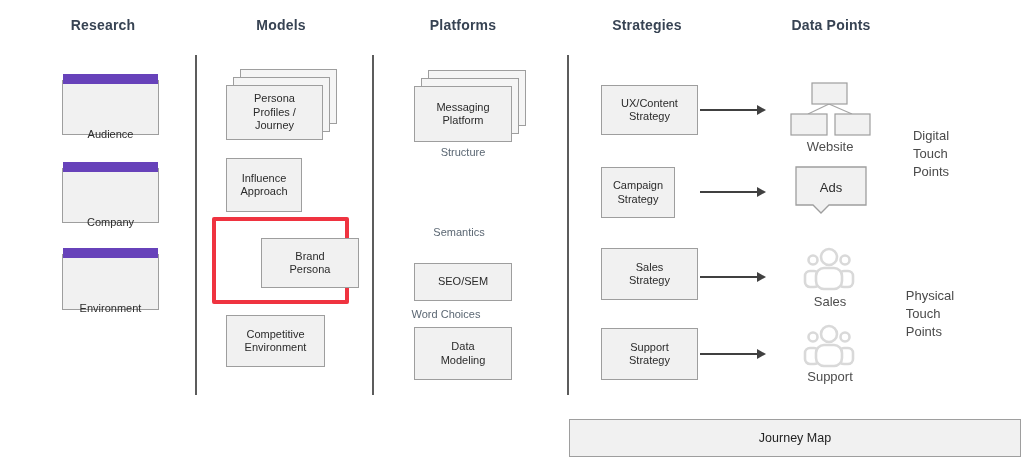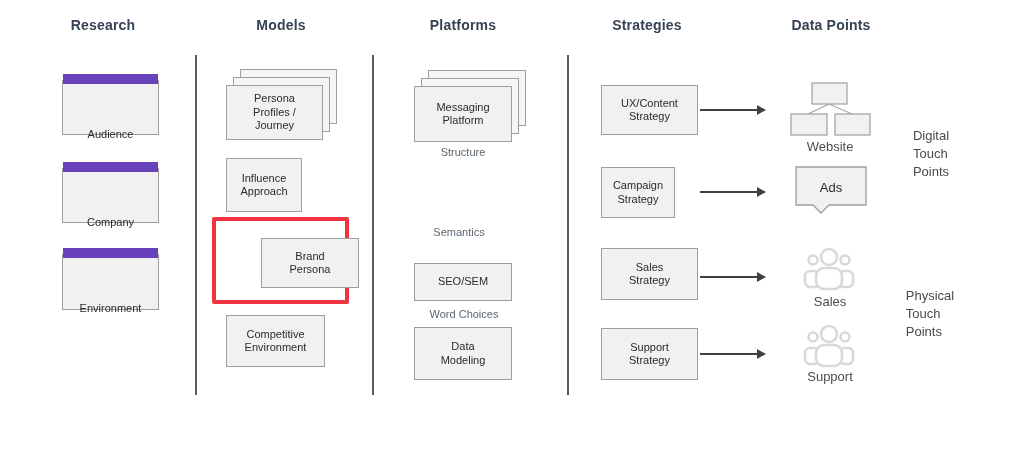--- a/index.html
+++ b/index.html
@@ -102,21 +102,21 @@
   <div class="box pre" style="left:414px;top:86px;width:98px;height:56px;">Messaging
 Platform</div>
 
   <div class="sublabel" style="left:463px;top:146px;">Structure</div>
 
 
   <div class="sublabel" style="left:459px;top:226px;">Semantics</div>
 
   <div class="box pre" style="left:414px;top:263px;width:98px;height:38px;">SEO/SEM</div>
 
-  <div class="sublabel" style="left:464px;top:308px;">Word Choices</div>
+  <div class="sublabel" style="left:446px;top:308px;">Word Choices</div>
 
   <div class="box pre" style="left:414px;top:327px;width:98px;height:53px;">Data
 Modeling</div>
 
   <div class="box pre" style="left:601px;top:85px;width:97px;height:50px;">UX/Content
 Strategy</div>
   <div class="box pre" style="left:601px;top:167px;width:74px;height:51px;">Campaign
 Strategy</div>
   <div class="box pre" style="left:601px;top:248px;width:97px;height:52px;">Sales
 Strategy</div>
@@ -167,14 +167,17 @@
       <rect x="13" y="21" width="26" height="21" rx="8"></rect>
       <circle cx="26" cy="10" r="8"></circle>
     </g>
   </svg>
   <div class="iconlabel" style="left:830px;top:369px;">Support</div>
 
   <div class="grouplabel pre" style="left:930px;top:287px;">Physical
 Touch
 Points</div>
 
+  <div class="journeybar">
+    <span>Journey Map</span>
+  </div>
 
 </div>
 
 </body></html>

